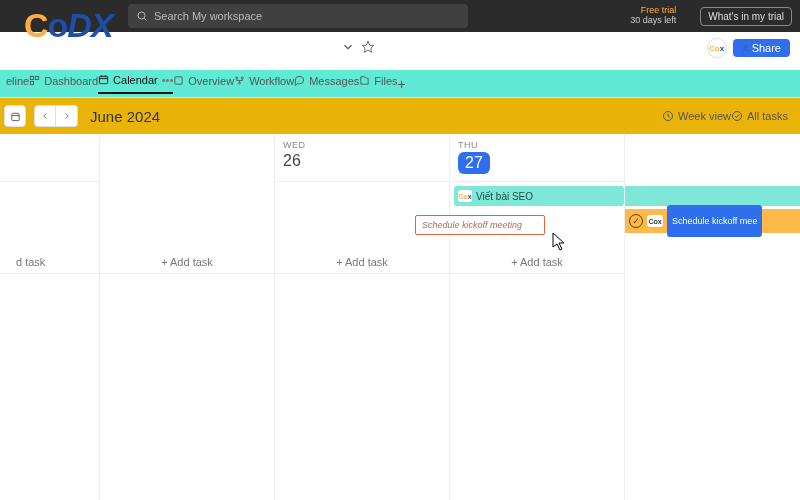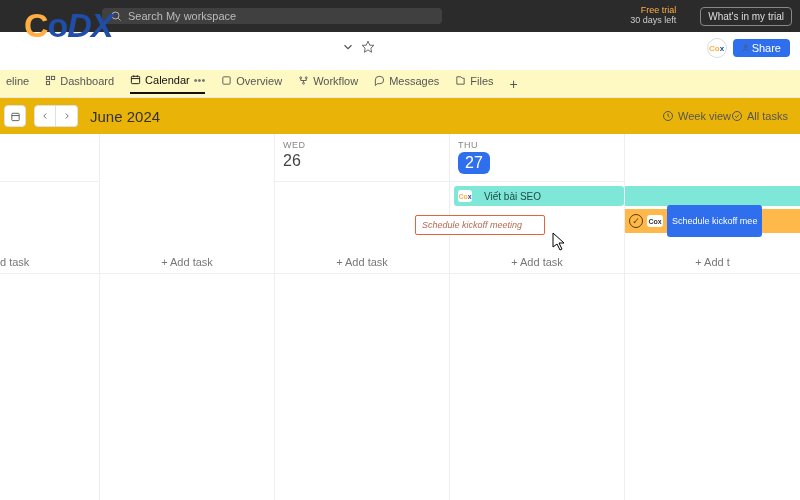--- a/index.html
+++ b/index.html
@@ -1,20 +1,20 @@
 <!DOCTYPE html>
 <html><head>
 <meta charset="utf-8">
 <style>
   * { box-sizing: border-box; margin: 0; padding: 0; }
   html, body { width: 800px; height: 500px; font-family: -apple-system, "Segoe UI", sans-serif; font-size: 12px; color: #333; overflow: hidden; background: #fff; }
 
   
   .topbar { position: absolute; top: 0; left: 0; right: 0; height: 32px; background: #2b2b2b; display: flex; align-items: center; padding: 0 8px; z-index: 40; }
-  .search { display: flex; align-items: center; background: #404040; border-radius: 4px; height: 16px; width: 340px; margin-left: 94px; padding: 0 8px; color: #bbb; }
+  .search { display: flex; align-items: center; background: #404040; border-radius: 4px; height: 24px; width: 340px; margin-left: 120px; padding: 0 8px; color: #bbb; }
   .search svg { margin-right: 6px; }
   .search span { font-size: 11px; color: #bbb; }
   .topbar-right { margin-left: auto; display: flex; align-items: center; gap: 24px; color: #ccc; font-size: 9px; }
   .trial { text-align: right; line-height: 1.1; }
   .trial .line1 { color: #ffae42; font-size: 9px; }
   .trial .line2 { color: #ccc; font-size: 9px; }
   .whatsin { border: 1px solid #888; color: #ddd; font-size: 10px; padding: 3px 7px; border-radius: 4px; background: transparent; cursor: pointer; white-space: nowrap; }
 
   
   .brand { position: absolute; top: 6px; left: 24px; z-index: 80; font-weight: 800; font-size: 34px; letter-spacing: -1px; }
@@ -24,21 +24,21 @@
 
   
   .subbar { position: absolute; top: 32px; left: 0; right: 0; height: 32px; display: flex; align-items: center; padding: 0 10px; background: #fff; z-index: 30; }
   .subbar .pin { margin-left: auto; display:flex; align-items:center; gap:6px; }
   .subbar svg { stroke:#555; }
   .share-avatar { width:20px; height:20px; border-radius:50%; background:#fff; border:1px solid #ddd; display:flex; align-items:center; justify-content:center; font-size:8px; font-weight:700; }
   .share-avatar .o1{color:#ffae42} .share-avatar .o2{color:#1e4ea8}
   .share-btn { background:#2f6fed; color:#fff; font-size:11px; padding:3px 9px; border-radius:4px; border:none; display:flex; align-items:center; gap:0; cursor:pointer; }
 
   
-  .tabs { position: absolute; top: 70px; left: 0; right: 0; height: 28px; border-bottom: 1px solid #e8e8e8; display: flex; align-items: center; gap: 16px; padding: 0 6px; font-size: 11px; color: #555; background:#fef9c3; z-index: 30;}
+  .tabs { position: absolute; top: 70px; left: 0; right: 0; height: 28px; border-bottom: 1px solid #e8e8e8; display: flex; align-items: center; padding: 0 6px; font-size: 11px; color: #555; background:#5eead4; z-index: 30;}
   .tab { display: flex; align-items: center; gap: 4px; cursor: pointer; padding-bottom: 6px; }
   .tab.active { color: #111; border-bottom: 2px solid #111; font-weight: 500; }
   .tab svg { stroke: currentColor; }
   .tabs .more { color:#777; }
   .tabs .plus { color:#555; font-size:14px; cursor:pointer; }
 
   
   .controls { position: absolute; top: 98px; left: 0; right: 0; height: 36px; display: flex; align-items: center; padding: 0 4px; gap: 8px; background:#eab308; z-index:30;}
   .icon-btn { width: 22px; height: 22px; border: 1px solid #e0e0e0; border-radius: 4px; display:flex; align-items:center; justify-content:center; cursor:pointer; background:#fff;}
   .month-title { font-size: 15px; font-weight: 500; margin-left: 4px; }
@@ -47,39 +47,39 @@
 
   
   .grid { position: absolute; top: 134px; left: 0; right: 0; bottom: 0; display: grid; grid-template-columns: 100px repeat(4, 1fr); }
   .col { border-right: 1px solid #eee; position: relative; }
   .col:last-child { border-right: none; }
   .col-head { height: 48px; border-bottom: 1px solid #eee; padding: 6px 8px; }
   .col-head .dow { font-size: 9px; color:#888; letter-spacing: .5px; }
   .col-head .num { font-size: 16px; color:#444; margin-top:2px; }
   .col-head.today .num { display:inline-block; background:#2f6fed; color:#fff; border-radius:6px; padding:2px 7px; }
 
-  .task-band { position: absolute; left: 4px; right: 0; height: 20px; border-radius: 3px; display:flex; align-items:center; gap:12px; padding: 8px 4px; font-size:10px; overflow:hidden; white-space:nowrap; }
+  .task-band { position: absolute; left: 4px; right: 0; height: 20px; border-radius: 3px; display:flex; align-items:center; gap:4px; padding: 8px 4px; font-size:10px; overflow:hidden; white-space:nowrap; }
   .band1 { background:#7fe7d7; color:#1a4b45; top: 52px; }
   .task-band .chip { width:14px; height:12px; background:#fff; border-radius:3px; display:flex; align-items:center; justify-content:center; font-size:7px; font-weight:700;}
   .task-band .chip .o1{color:#ffae42}.task-band .chip .o2{color:#1e4ea8}
 
   
   .ghost-card { position:absolute; top: 215px; left: 415px; width: 130px; height: 20px; border:1px solid #e0653e; border-radius:2px; background:#fff; font-size:9px; color:#b36b55; display:flex; align-items:center; padding:0 6px; z-index:35;font-style:italic; }
 
   
   .fri-wrap { position:absolute; top: 75px; left:0; right:0; height:24px; background:#ffb84a; display:flex; align-items:center; gap:4px; padding:0 4px; }
   .fri-wrap .check { width:14px; height:14px; border-radius:50%; border:1.5px solid #5a3b00; display:flex; align-items:center; justify-content:center; font-size:9px; color:#5a3b00;}
   .fri-wrap .chip { width:16px; height:12px; background:#fff; border-radius:3px; display:flex; align-items:center; justify-content:center; font-size:7px; font-weight:700;}
   .fri-wrap .pill { background:#2f6fed; color:#fff; font-size:9px; padding:11px 5px; border-radius:3px; white-space:nowrap; overflow:hidden; }
 
   
   .add-row { position:absolute; top:116px; left:0; right:0; height:24px; display:flex; align-items:center; border-bottom:1px solid #eee;}
   .add-row .add { color:#777; font-size:11px; cursor:pointer; margin-left:auto; margin-right:auto;}
   .add-row .add::before { content:"+ "; }
-  .col0 .add-row .add0 { color:#777; font-size:11px; margin-left:0; }
+  .col0 .add-row .add0 { color:#777; font-size:11px; margin-left:16px; }
 
   
   .cursor { position:absolute; top:232px; left:552px; z-index:50; }
 </style>
 </head>
 <body>
 
 <div class="topbar">
   <div class="search">
     <svg width="12" height="12" viewBox="0 0 24 24" fill="none" stroke="#bbb" stroke-width="2">
@@ -266,23 +266,20 @@
     <div class="task-band band1" style="left:0;border-radius:0;"></div>
 
     <div class="fri-wrap">
       <span class="check">✓</span>
       <span class="chip">
           <span class="o1">Co</span>
           <span class="o2">x</span>
         </span>
       <span class="pill">Schedule kickoff mee</span>
     </div>
-    <div class="add-row">
-        <span class="add">Add t</span>
-      </div>
   </div>
 </div>
 
 <div class="ghost-card">
   <span>Schedule kickoff meeting</span>
 </div>
 
 <svg class="cursor" width="16" height="20" viewBox="0 0 16 20">
   <path d="M1 1 L1 15 L5 12 L8 18 L10 17 L7 11 L12 11 Z" fill="#fff" stroke="#000" stroke-width="1"></path>
 </svg>

